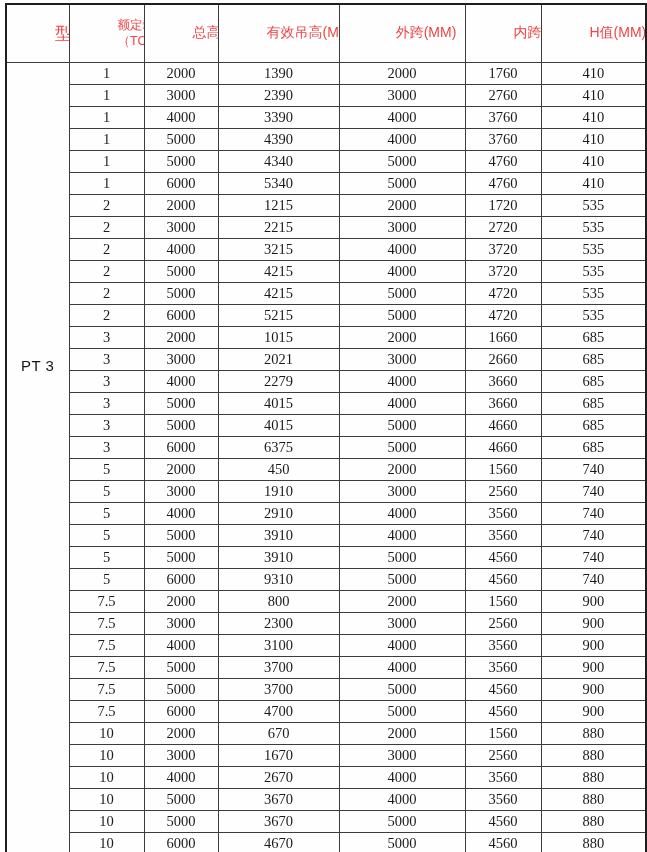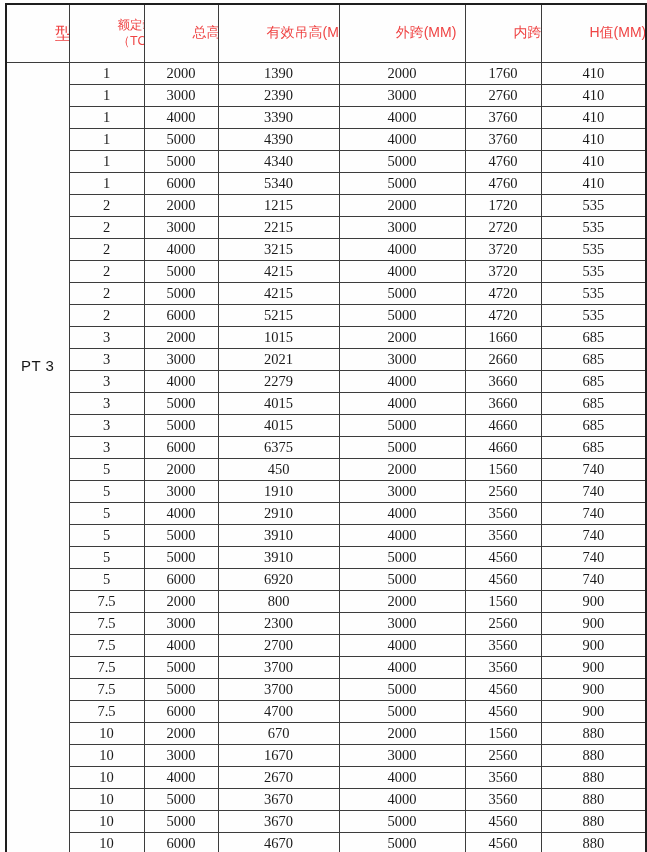--- a/index.html
+++ b/index.html
@@ -265,21 +265,21 @@
         <td>5</td>
         <td>5000</td>
         <td>3910</td>
         <td>5000</td>
         <td>4560</td>
         <td>740</td>
       </tr>
       <tr>
         <td>5</td>
         <td>6000</td>
-        <td>6920</td>
+        <td>9310</td>
         <td>5000</td>
         <td>4560</td>
         <td>740</td>
       </tr>
       <tr>
         <td>7.5</td>
         <td>2000</td>
         <td>800</td>
         <td>2000</td>
         <td>1560</td>
@@ -289,21 +289,21 @@
         <td>7.5</td>
         <td>3000</td>
         <td>2300</td>
         <td>3000</td>
         <td>2560</td>
         <td>900</td>
       </tr>
       <tr>
         <td>7.5</td>
         <td>4000</td>
-        <td>2700</td>
+        <td>3100</td>
         <td>4000</td>
         <td>3560</td>
         <td>900</td>
       </tr>
       <tr>
         <td>7.5</td>
         <td>5000</td>
         <td>3700</td>
         <td>4000</td>
         <td>3560</td>

